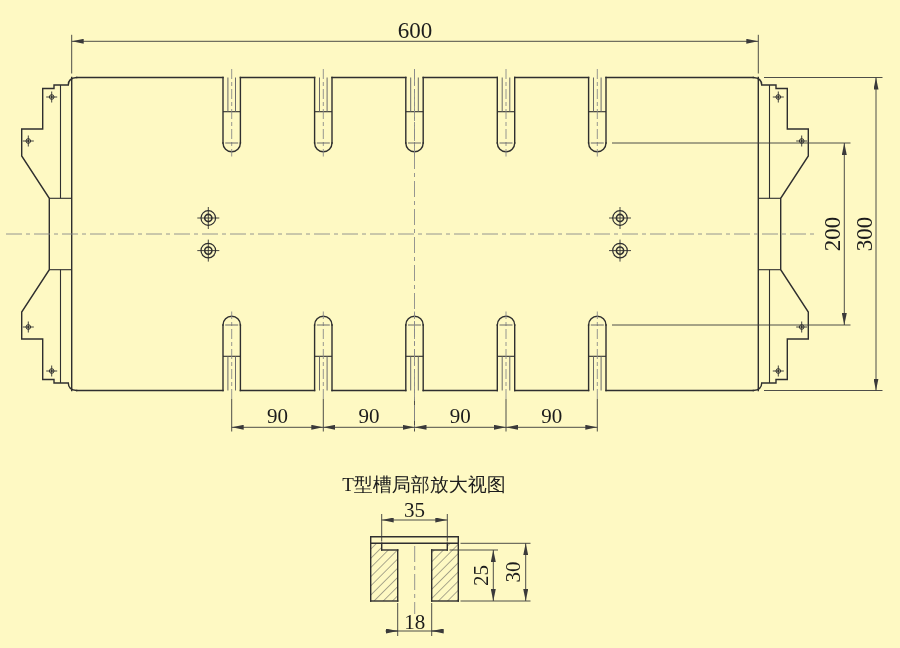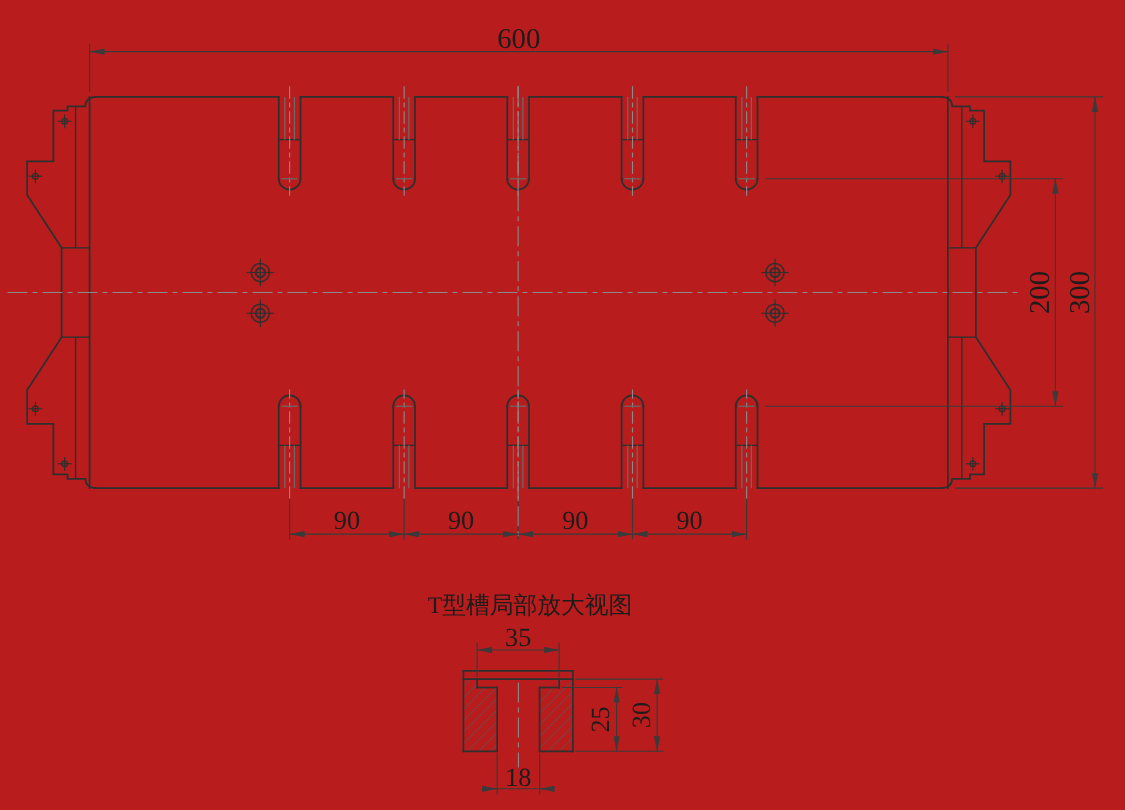--- a/index.html
+++ b/index.html
@@ -1,16 +1,16 @@
 <!DOCTYPE html>
 <html><head>
 <meta charset="utf-8">
 <style>
   html,body{margin:0;padding:0;background:#fff;}
-  .stage{position:relative;width:900px;height:648px;background:#b91c1c;overflow:hidden;
+  .stage{position:relative;width:900px;height:648px;background:#fef9c3;overflow:hidden;
          font-family:"Liberation Serif","DejaVu Serif",serif;}
   svg{position:absolute;left:0;top:0;}
   
   .outline{stroke:#2f2f2f;stroke-width:1.4;fill:none;stroke-linecap:square;}
   .medline{stroke:#2f2f2f;stroke-width:1.1;fill:none;}
   .thinline{stroke:#6a6a6a;stroke-width:1;fill:none;}
   .dimline{stroke:#3a3a3a;stroke-width:0.9;fill:none;}
   .centerline{stroke:#8a8a8a;stroke-width:0.9;fill:none;stroke-dasharray:16 4 4 4;}
   .slotcenter{stroke:#8a8a8a;stroke-width:0.9;fill:none;stroke-dasharray:10 3 4 3;}
   .dimtext{font-size:23px;fill:#1c1c1c;}

